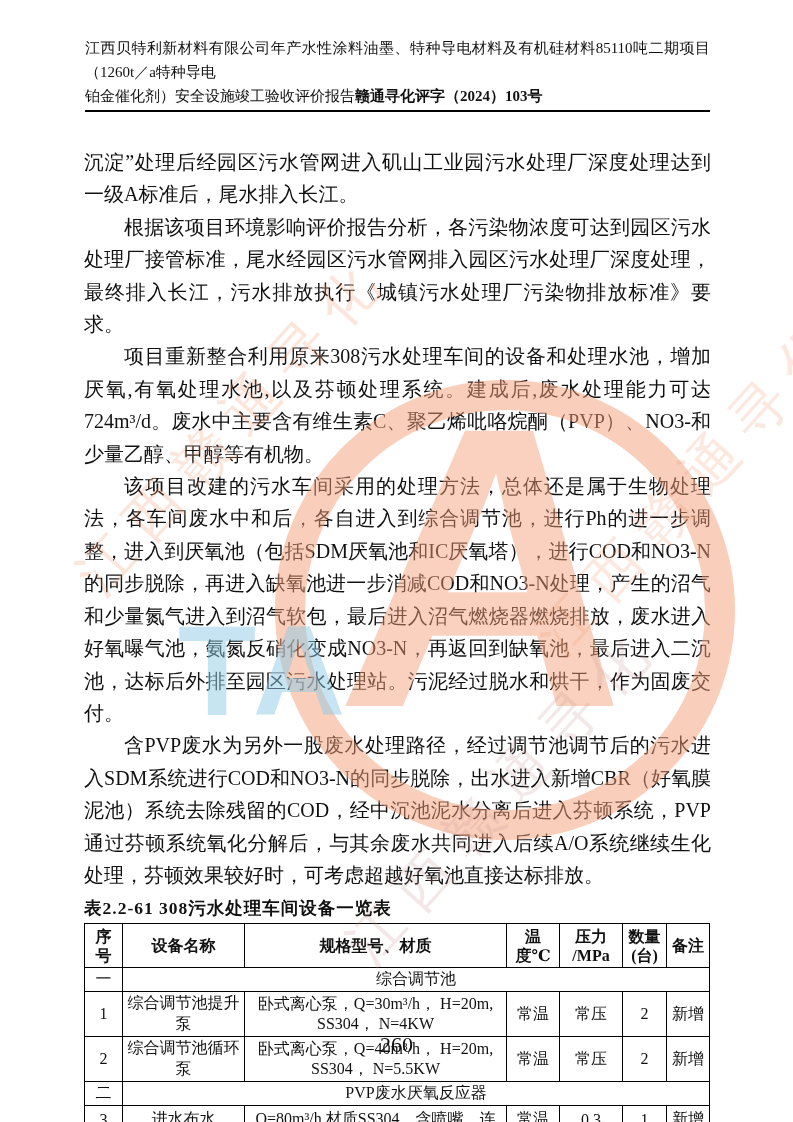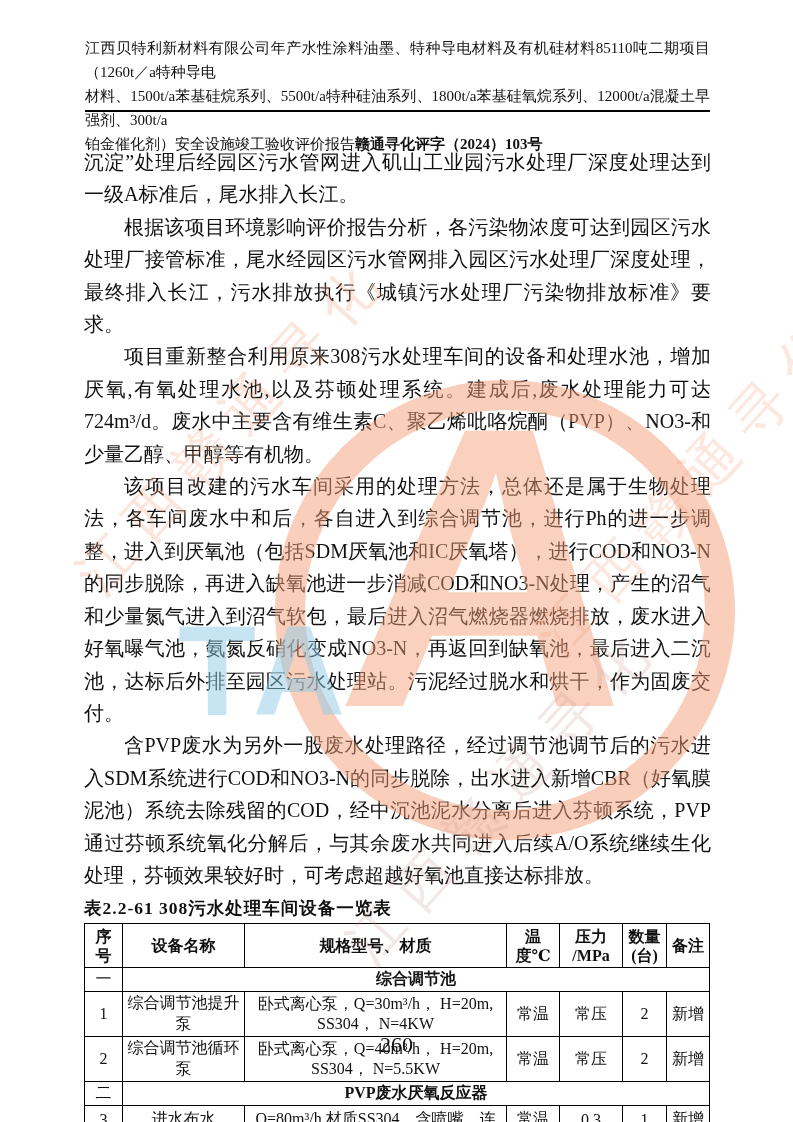--- a/index.html
+++ b/index.html
@@ -28,21 +28,21 @@
                 font-size:16px; }
   table.equip th, table.equip td { border:1.5px solid #000; padding:1px 3px;
                 text-align:center; vertical-align:middle; overflow:hidden; }
   table.equip th { font-weight:bold; white-space:pre-line; line-height:19px; }
   td.cell-left { text-align:left; padding-left:6px; }
   td.pre { white-space:pre-line; line-height:20px; }
   tr.h-head { height:44px; }
   tr.h-sec  { height:22px; }
   tr.h-item { height:43px; }
   tr.h-last { height:28px; }
-  td.section-name { text-align:left; font-weight:bold; padding-left:6px; }
+  td.section-name { text-align:left; font-weight:normal; padding-left:6px; }
   
   .page-number { position:absolute; left:0; top:1032px; width:100%;
                  text-align:center; font-size:22px; z-index:1; }
   
   .wm { position:absolute; pointer-events:none; z-index:2; }
   .wm-ring { left:275px; top:380px; width:460px; height:460px;
              border:30px solid rgba(243,158,120,0.50); border-radius:50%; }
   .wm-a { left:345px; top:368px; font-size:400px; line-height:1;
           font-family:"Liberation Sans","DejaVu Sans",sans-serif;
           font-weight:bold; color:rgba(243,158,120,0.48);
@@ -58,21 +58,20 @@
   .wm-diag2 { left:330px; top:930px; color:rgba(200,150,150,0.22); }
   .wm-diag3 { left:520px; top:620px; color:rgba(243,158,120,0.24); }
 </style>
 </head>
 <body>
 
 <div class="page">
 
   <div class="hdr">
     <div class="hdr-line">江西贝特利新材料有限公司年产水性涂料油墨、特种导电材料及有机硅材料85110吨二期项目（1260t／a特种导电</div>
-    <div class="hdr-line">材料、1500t/a苯基硅烷系列、5500t/a特种硅油系列、1800t/a苯基硅氧烷系列、12000t/a混凝土早强剂、300t/a</div>
     <div class="hdr-line3">
       <span>铂金催化剂）安全设施竣工验收评价报告</span>
       <span class="doc-number">赣通寻化评字（2024）103号</span>
     </div>
   </div>
   <div class="hdr-rule"></div>
 
   <div class="main">
     <p class="no-indent">沉淀”处理后经园区污水管网进入矶山工业园污水处理厂深度处理达到一级A标准后，尾水排入长江。</p>
     <p>根据该项目环境影响评价报告分析，各污染物浓度可达到园区污水处理厂接管标准，尾水经园区污水管网排入园区污水处理厂深度处理，最终排入长江，污水排放执行《城镇污水处理厂污染物排放标准》要求。</p>

